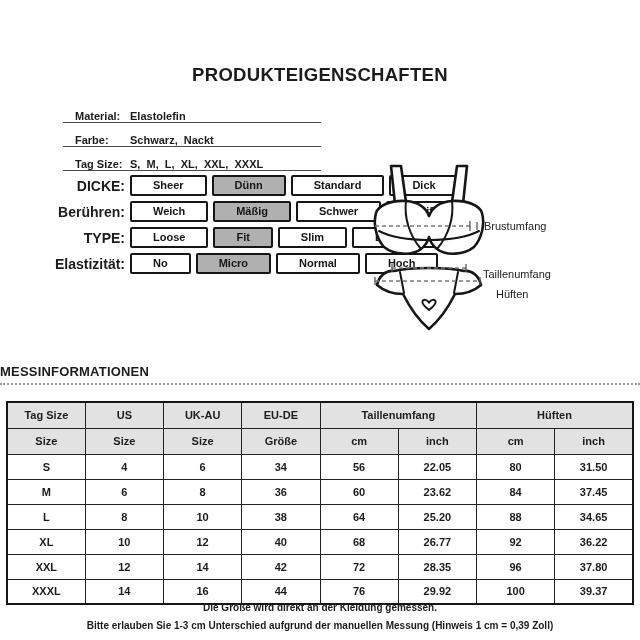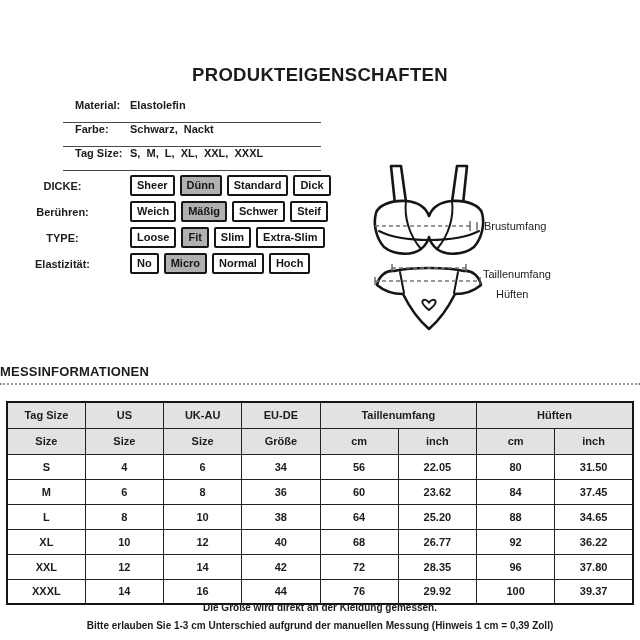--- a/index.html
+++ b/index.html
@@ -16,33 +16,33 @@
   .page{position:relative;width:640px;height:640px;background:#fff;margin-top:28px;}
 
   .title{
     position:absolute;top:36px;left:0;width:100%;text-align:center;
     font-size:18.5px;font-weight:bold;letter-spacing:.3px;
   }
 
   
   .specs{position:absolute;top:71px;left:63px;width:258px;}
   .spec-row{
-    display:flex;align-items:flex-start;height:24px;padding-left:12px;
+    display:flex;align-items:flex-end;height:24px;padding-left:12px;
     border-bottom:1.5px solid #4a4a4a;
   }
   .spec-label{width:55px;font-size:11px;font-weight:bold;}
   .spec-value{font-size:11px;font-weight:bold;white-space:pre;}
 
   
   .attrs{position:absolute;top:147px;left:0;}
   .attr-row{display:flex;align-items:center;height:21px;margin-bottom:5px;}
-  .attr-label{width:125px;text-align:center;font-size:11px;font-weight:bold;}
+  .attr-label{width:125px;text-align:right;font-size:14px;font-weight:bold;}
   .opt{
     margin-left:5px;height:21px;display:inline-flex;align-items:center;
-    padding:0 5px;border:2px solid #161616;border-radius:2px;background:#fff;
+    padding:0 21px;border:2px solid #161616;border-radius:2px;background:#fff;
     font-family:inherit;font-size:11px;font-weight:bold;color:#161616;line-height:1;
   }
   .opt.sel{background:var(--sel);}
 
   
   .figure{position:absolute;left:370px;top:135px;}
   .garment{fill:#fff;stroke:#161616;stroke-width:2.6;stroke-linejoin:round;}
   .seam{fill:none;stroke:#161616;stroke-width:2;stroke-linecap:round;}
   .dash{stroke:#777;stroke-width:1.3;stroke-dasharray:4 3;fill:none;}
   .tick{stroke:#555;stroke-width:1.3;}

